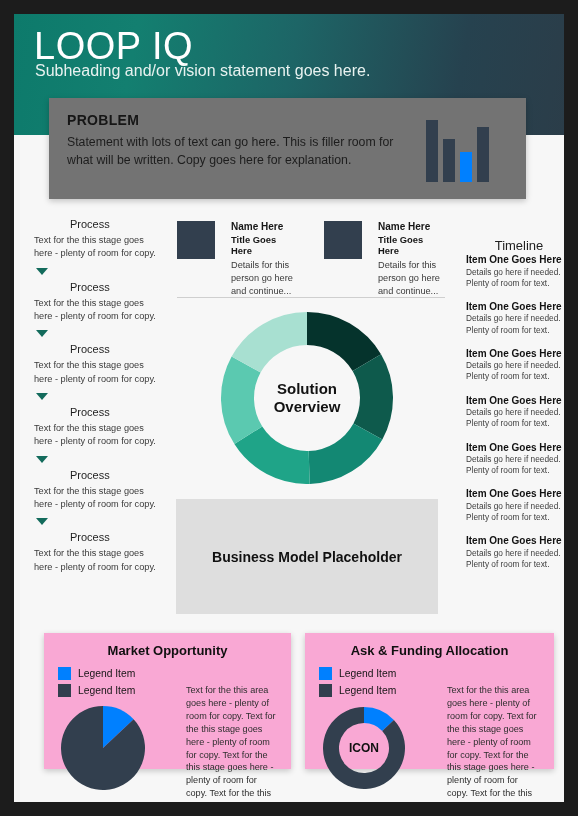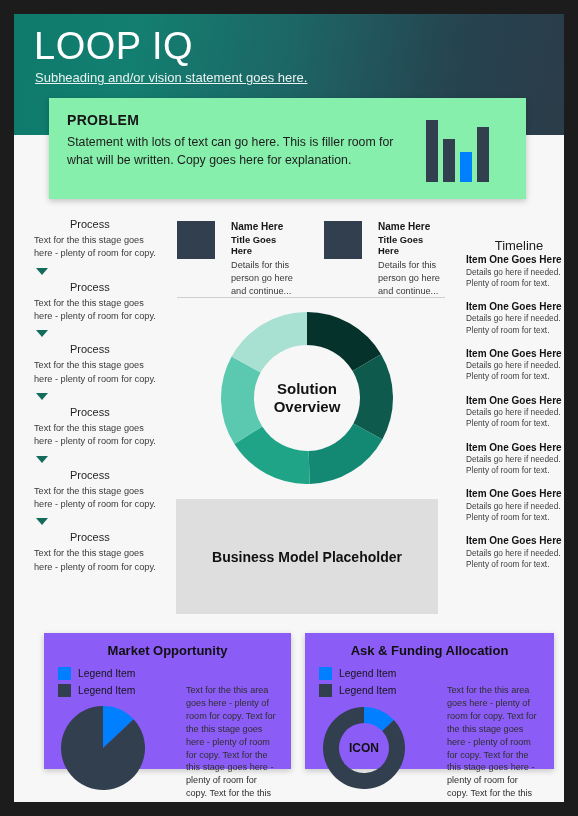--- a/index.html
+++ b/index.html
@@ -43,33 +43,32 @@
     left: 20px; top: 12px;
     font-size: 38px;
     font-weight: 300;
     letter-spacing: 0.5px;
     color: #ffffff;
     line-height: 1.1;
   }
 
   .brand-sub {
     position: absolute;
-    left: 21px; top: 56px;
-    font-size: 13px;
+    left: 21px; top: 48px;
+    font-size: 16px;
     font-weight: 400;
     color: #e8f2f0;
-    text-decoration: underline;
   }
 
   
   .problem-card {
     position: absolute;
     left: 35px; top: 84px;
     width: 477px; height: 101px;
-    background: #86efac;
+    background: #737373;
     box-shadow: 0 2px 6px rgba(0,0,0,0.22);
     padding: 14px 18px;
   }
 
   .problem-title {
     font-size: 14px;
     font-weight: bold;
     color: #161616;
     letter-spacing: 0.3px;
     margin-bottom: 6px;
@@ -218,21 +217,21 @@
     font-size: 8.3px;
     line-height: 1.35;
     color: #3d3d3d;
   }
 
   
   .bottom-card {
     position: absolute;
     top: 619px;
     height: 136px;
-    background: #8b5cf6;
+    background: #f9a8d4;
     box-shadow: 0 2px 6px rgba(0,0,0,0.2);
     padding: 10px 14px;
   }
   .card-left  { left: 30px;  width: 247px; }
   .card-right { left: 291px; width: 249px; }
 
   .card-title {
     font-size: 13px;
     font-weight: bold;
     color: #101010;

